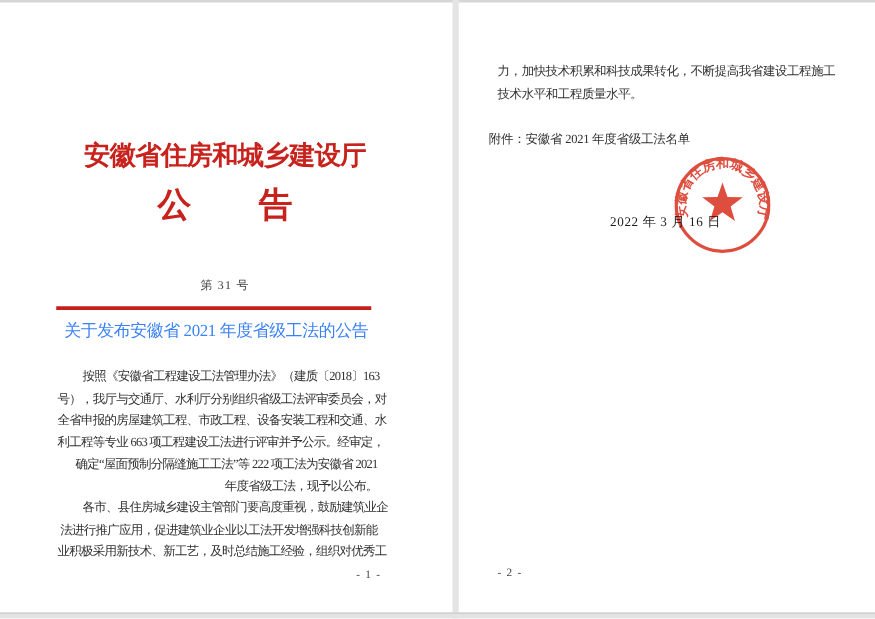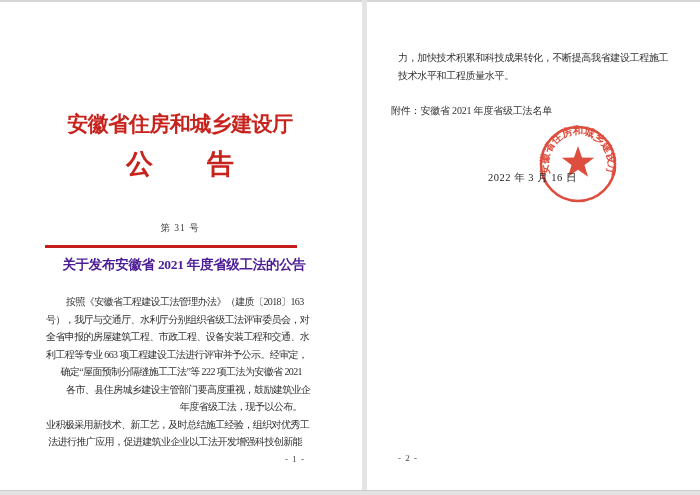--- a/index.html
+++ b/index.html
@@ -13,21 +13,21 @@
   .red{color:#c8221c;}
   
   .top-strip{left:0;top:0;width:700px;height:2px;background:#d6d6d6;}
   .bottom-strip{left:0;top:490px;width:700px;height:5px;background:#e3e3e3;border-top:1px solid #cccccc;box-sizing:border-box;}
   .page-divider{left:362px;top:0;width:5px;height:495px;background:#e4e4e4;}
   
   .org-title{left:20px;top:110px;width:320px;font-size:21px;font-weight:bold;letter-spacing:-0.5px;}
   .gongao{left:20px;top:146px;width:320px;font-size:27px;font-weight:bold;}
   .issue-no{left:20px;top:222px;width:320px;font-size:9.5px;color:#3a3a3a;letter-spacing:1px;}
   .red-rule{left:45px;top:245px;width:252px;height:2.5px;background:#c41f1a;}
-  .heading{left:24px;top:256px;width:320px;font-size:13.5px;font-weight:bold;color:#4c1d95;letter-spacing:-0.3px;}
+  .heading{left:13px;top:256px;width:320px;font-size:13.5px;font-weight:normal;color:#3b82f6;letter-spacing:-0.3px;}
   .body1{left:46px;top:293px;width:256px;font-size:10px;line-height:17.5px;letter-spacing:-0.6px;color:#303030;text-align:right;}
   .body1 .line{white-space:nowrap;}
   .indent{text-indent:2em;}
   .pageno{font-size:9px;color:#444;letter-spacing:1px;}
   .pageno1{left:270px;top:454px;width:50px;}
   
   .body2{left:398px;top:49px;width:280px;font-size:10px;line-height:17.5px;letter-spacing:-0.35px;color:#303030;}
   .body2 .line{white-space:nowrap;}
   .attachment{left:391px;top:104px;width:280px;font-size:10px;letter-spacing:-0.2px;color:#303030;}
   .date-line{left:488px;top:171px;width:140px;font-size:10.5px;letter-spacing:0.5px;color:#1e1e1e;}
@@ -52,24 +52,24 @@
   <div class="abs red-rule"></div>
 
   <div class="abs heading center">关于发布安徽省 2021 年度省级工法的公告</div>
 
   <div class="abs body1">
     <div class="line indent">按照《安徽省工程建设工法管理办法》（建质〔2018〕163</div>
     <div class="line">号），我厅与交通厅、水利厅分别组织省级工法评审委员会，对</div>
     <div class="line">全省申报的房屋建筑工程、市政工程、设备安装工程和交通、水</div>
     <div class="line">利工程等专业 663 项工程建设工法进行评审并予公示。经审定，</div>
     <div class="line">确定“屋面预制分隔缝施工工法”等 222 项工法为安徽省 2021</div>
+    <div class="line">年度省级工法，现予以公布。</div>
     <div class="line indent">各市、县住房城乡建设主管部门要高度重视，鼓励建筑业企</div>
-    <div class="line">年度省级工法，现予以公布。</div>
+    <div class="line">法进行推广应用，促进建筑业企业以工法开发增强科技创新能</div>
     <div class="line">业积极采用新技术、新工艺，及时总结施工经验，组织对优秀工</div>
-    <div class="line">法进行推广应用，促进建筑业企业以工法开发增强科技创新能</div>
   </div>
 
   <div class="abs pageno pageno1 center">- 1 -</div>
 
   <div class="abs body2">
     <div class="line">力，加快技术积累和科技成果转化，不断提高我省建设工程施工</div>
     <div class="line">技术水平和工程质量水平。</div>
   </div>
 
   <div class="abs attachment">附件：安徽省 2021 年度省级工法名单</div>

